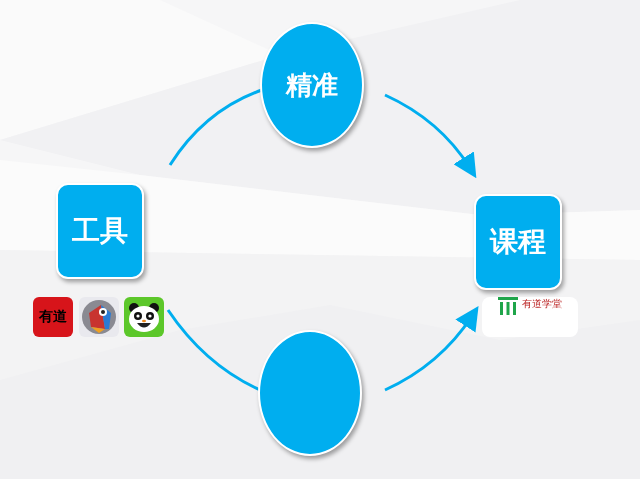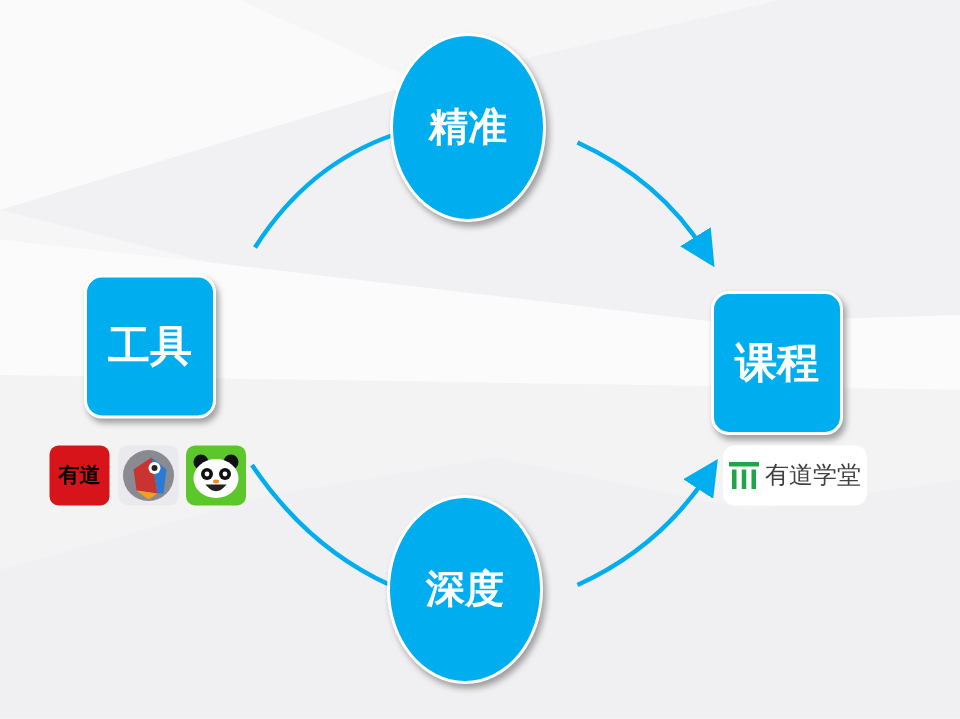--- a/index.html
+++ b/index.html
@@ -12,22 +12,22 @@
           box-shadow: 2px 3px 4px rgba(0,0,0,0.35); box-sizing: border-box; }
   .square { border-radius: 12px; width: 88px; height: 96px; font-size: 28px; font-family: Liberation Serif, serif; }
   .circle { border-radius: 50%; width: 104px; height: 126px; font-size: 26px; line-height: 34px; }
   .arrows { position: absolute; inset: 0; }
   .app-icon { position: absolute; width: 40px; height: 40px; border-radius: 6px; overflow: hidden; }
   .youdao { background: #d7141a; color: #000000; font-size: 14px; font-weight: bold;
             display: flex; align-items: center; justify-content: center; }
   .parrot { background: #e9e9ee; display: flex; align-items: center; justify-content: center; }
   .panda { background: #5cc72a; display: flex; align-items: center; justify-content: center; }
   .xuetang { position: absolute; left: 482px; top: 297px; width: 96px; height: 40px;
-             background: #fff; border-radius: 8px; display: flex; align-items: center;
-             justify-content: center; gap: 4px; color: #404040; font-size: 16px; }
+             background: #fff; border-radius: 8px; display: flex; align-items: flex-start;
+             justify-content: center; gap: 4px; color: #b91c1c; font-size: 10px; }
 </style>
 </head>
 <body>
 
 <svg class="bg" width="640" height="479">
   <rect width="640" height="479" fill="#f6f6f7"></rect>
   <polygon points="0,0 160,0 280,55 0,140" fill="#fafafa"></polygon>
   <polygon points="0,140 280,55 520,0 640,0 640,210 480,215 140,175" fill="#f1f1f3"></polygon>
   <polygon points="0,160 140,175 480,215 640,210 640,260 0,250" fill="#fbfbfb"></polygon>
   <polygon points="0,250 640,260 640,479 0,479" fill="#f3f3f4"></polygon>
@@ -55,21 +55,20 @@
 </div>
 
 <div class="node circle" style="left:260px; top:22px;">
   <div>
     <div>精准</div>
   </div>
 </div>
 
 <div class="node circle" style="left:258px; top:330px;">
   <div>
-    <div>深度</div>
   </div>
 </div>
 
 <div class="app-icon youdao" style="left:33px; top:297px;">
   <span>有道</span>
 </div>
 <div class="app-icon parrot" style="left:79px; top:297px;">
   <svg width="36" height="36" viewBox="0 0 36 36">
     <circle cx="18" cy="18" r="17" fill="#8a8a92"></circle>
     <polygon points="8,14 20,6 24,30 10,28" fill="#c8342f"></polygon>

